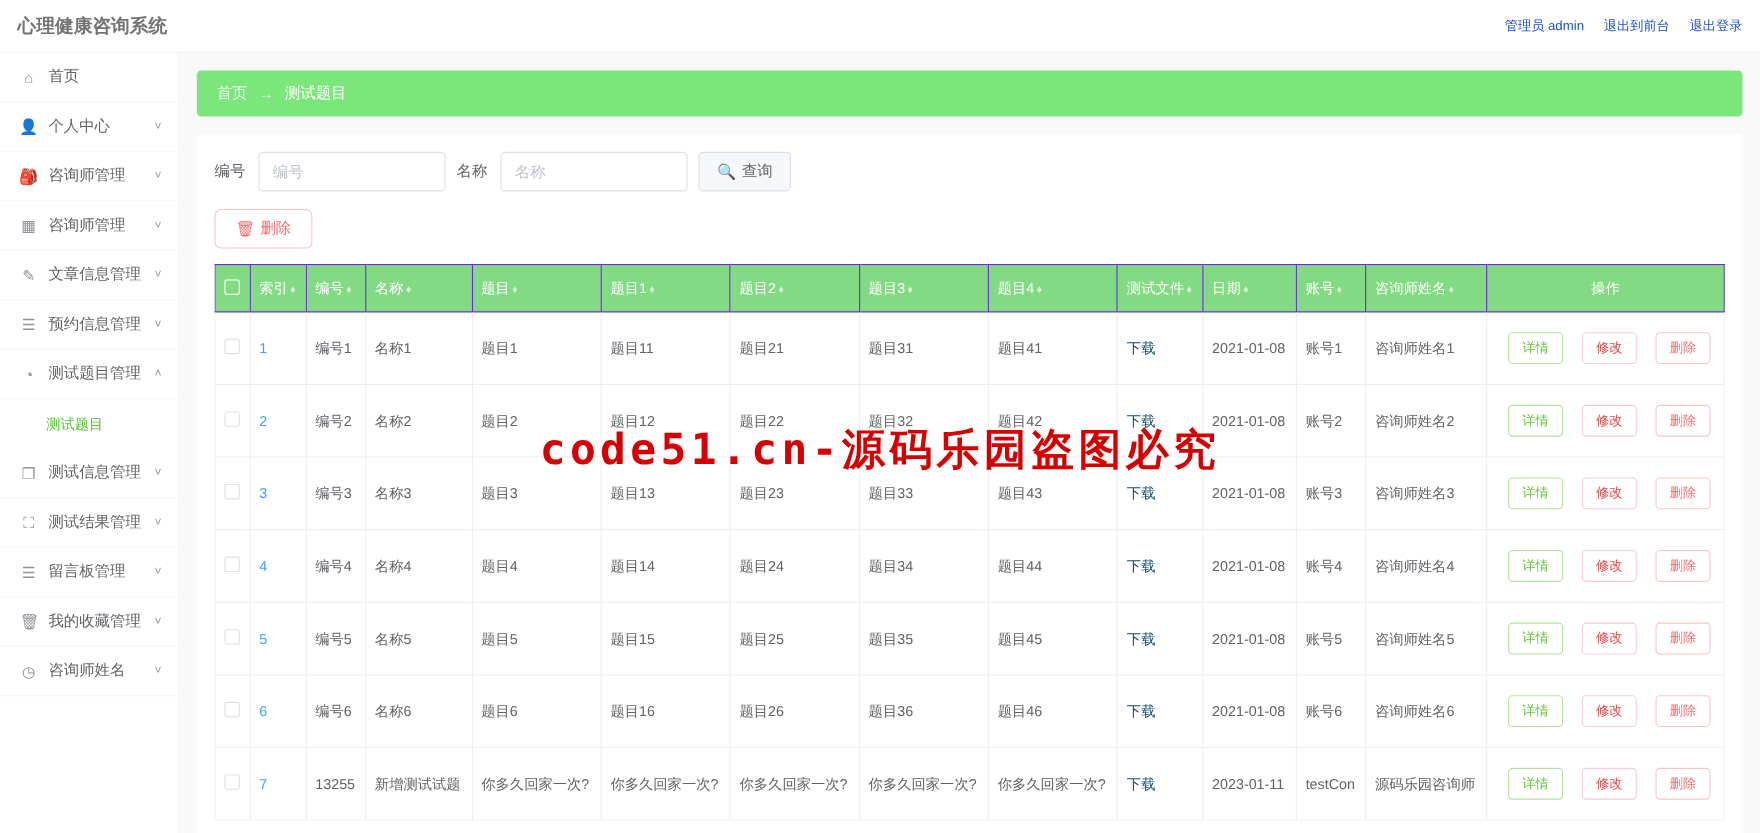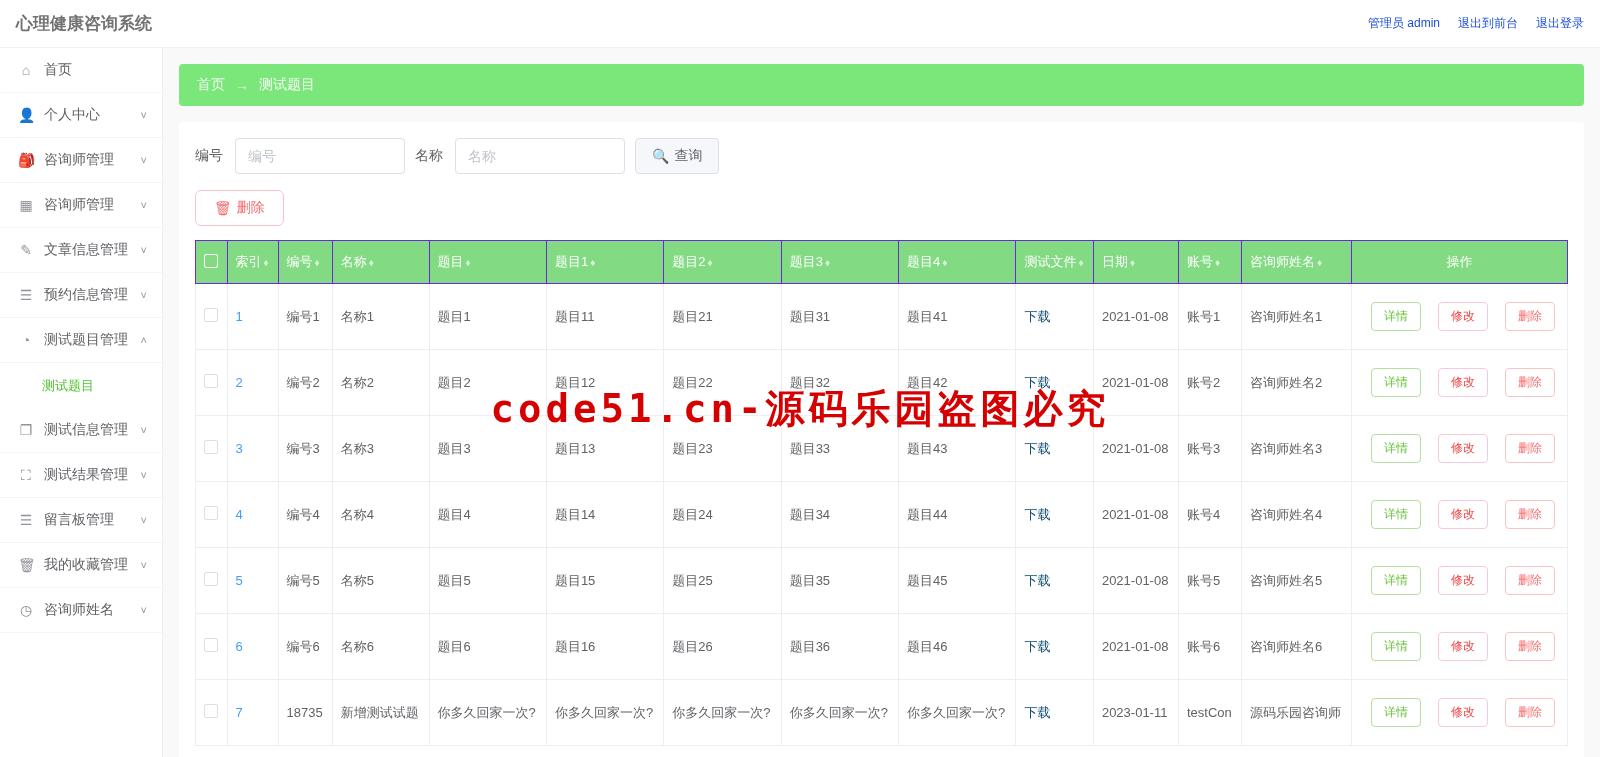--- a/index.html
+++ b/index.html
@@ -301,21 +301,21 @@
                   <div class="ops">
                     <span class="op-btn op-detail">详情</span>
                     <span class="op-btn op-edit">修改</span>
                     <span class="op-btn op-del">删除</span>
                   </div>
                 </td>
               </tr>
               <tr>
                 <td class="cell-center"><span class="checkbox"></span></td>
                 <td class="idx">7</td>
-                <td>18735</td>
+                <td>13255</td>
                 <td>新增测试试题</td>
                 <td>你多久回家一次?</td>
                 <td>你多久回家一次?</td>
                 <td>你多久回家一次?</td>
                 <td>你多久回家一次?</td>
                 <td>你多久回家一次?</td>
                 <td><span class="link">下载</span></td>
                 <td>2023-01-11</td>
                 <td>testCon</td>
                 <td>源码乐园咨询师</td>

